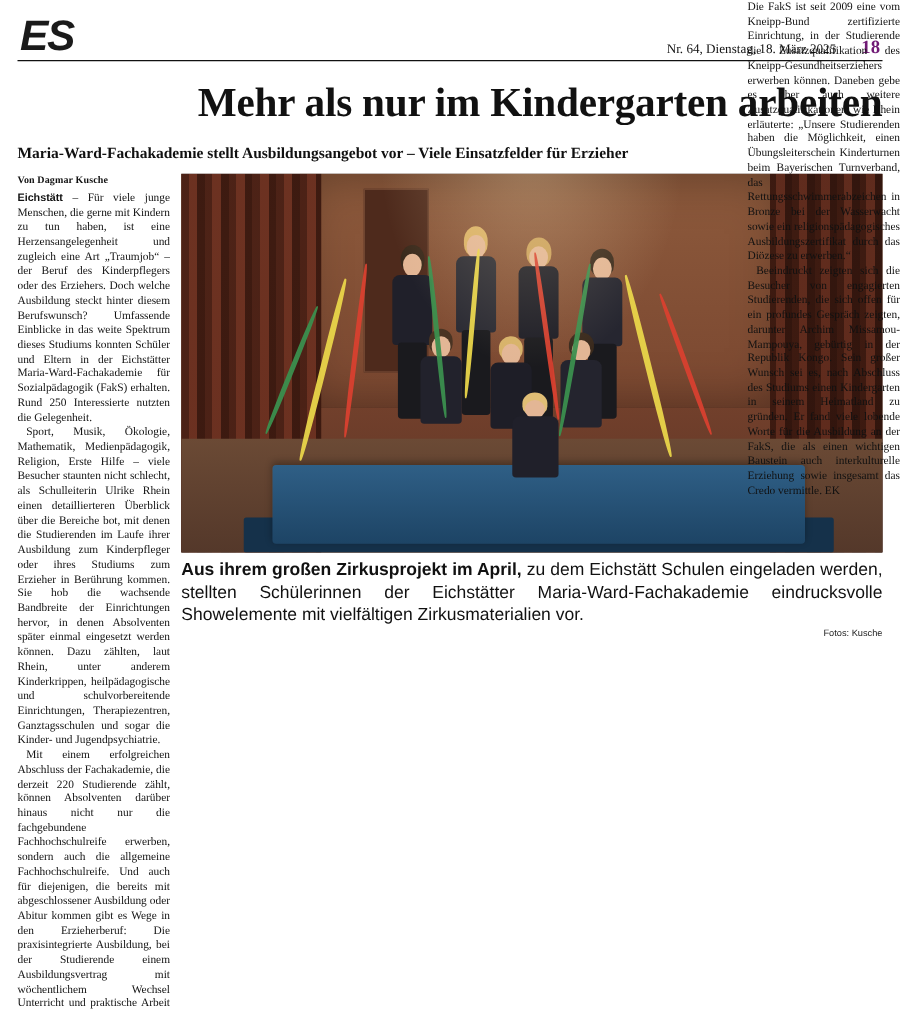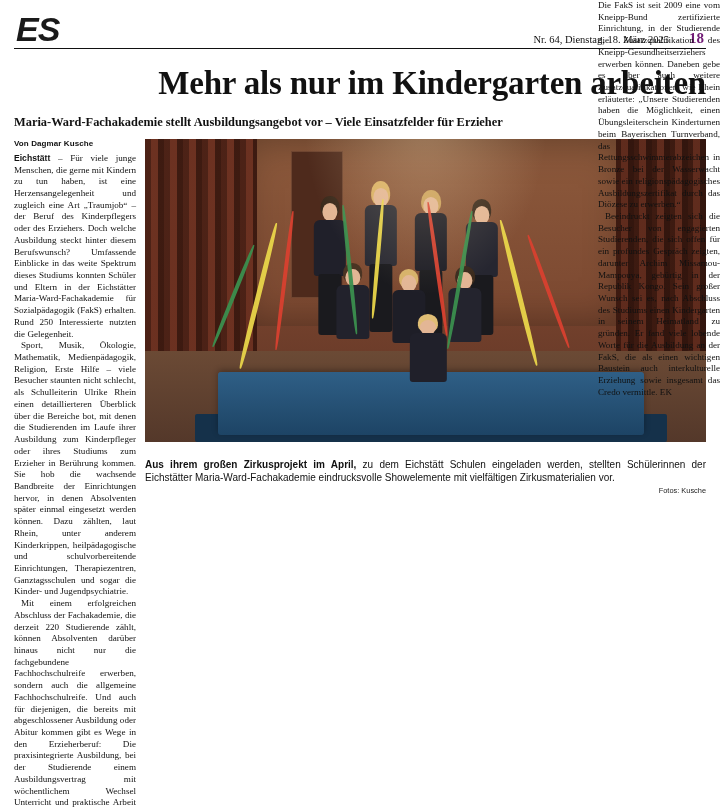--- a/index.html
+++ b/index.html
@@ -90,21 +90,21 @@
     position: relative;
   }
   .col {
     font-size: 9.1px;
     line-height: 1.29;
     text-align: justify;
     hyphens: auto;
   }
   .col-1 { width: 122px; }
   .byline {
-    font-family: Liberation Sans, sans-serif;
+    font-family: Liberation Serif, serif;
     font-size: 8px;
     font-weight: bold;
     color: #111;
     margin-bottom: 4px;
     letter-spacing: 0.1px;
   }
   .col p { margin: 0 0 0 0; text-indent: 0; }
   .col p + p { text-indent: 7px; }
   .dateline {
     font-family: "Liberation Sans", sans-serif;
@@ -119,23 +119,23 @@
   .photo {
     width: 100%;
     position: relative;
     overflow: hidden;
     background: #3a2b24;
   }
   .photo-1 { height: 303px; }
 
   .caption {
     font-family: "Liberation Sans", sans-serif;
-    font-size: 10px;
+    font-size: 14px;
     line-height: 1.3;
-    margin-top: 16px;
+    margin-top: 4px;
     text-align: justify;
   }
   .caption b { font-weight: bold; }
   .credit {
     font-family: "Liberation Sans", sans-serif;
     font-size: 7.4px;
     text-align: right;
     margin-top: 2px;
     color: #222;
   }

